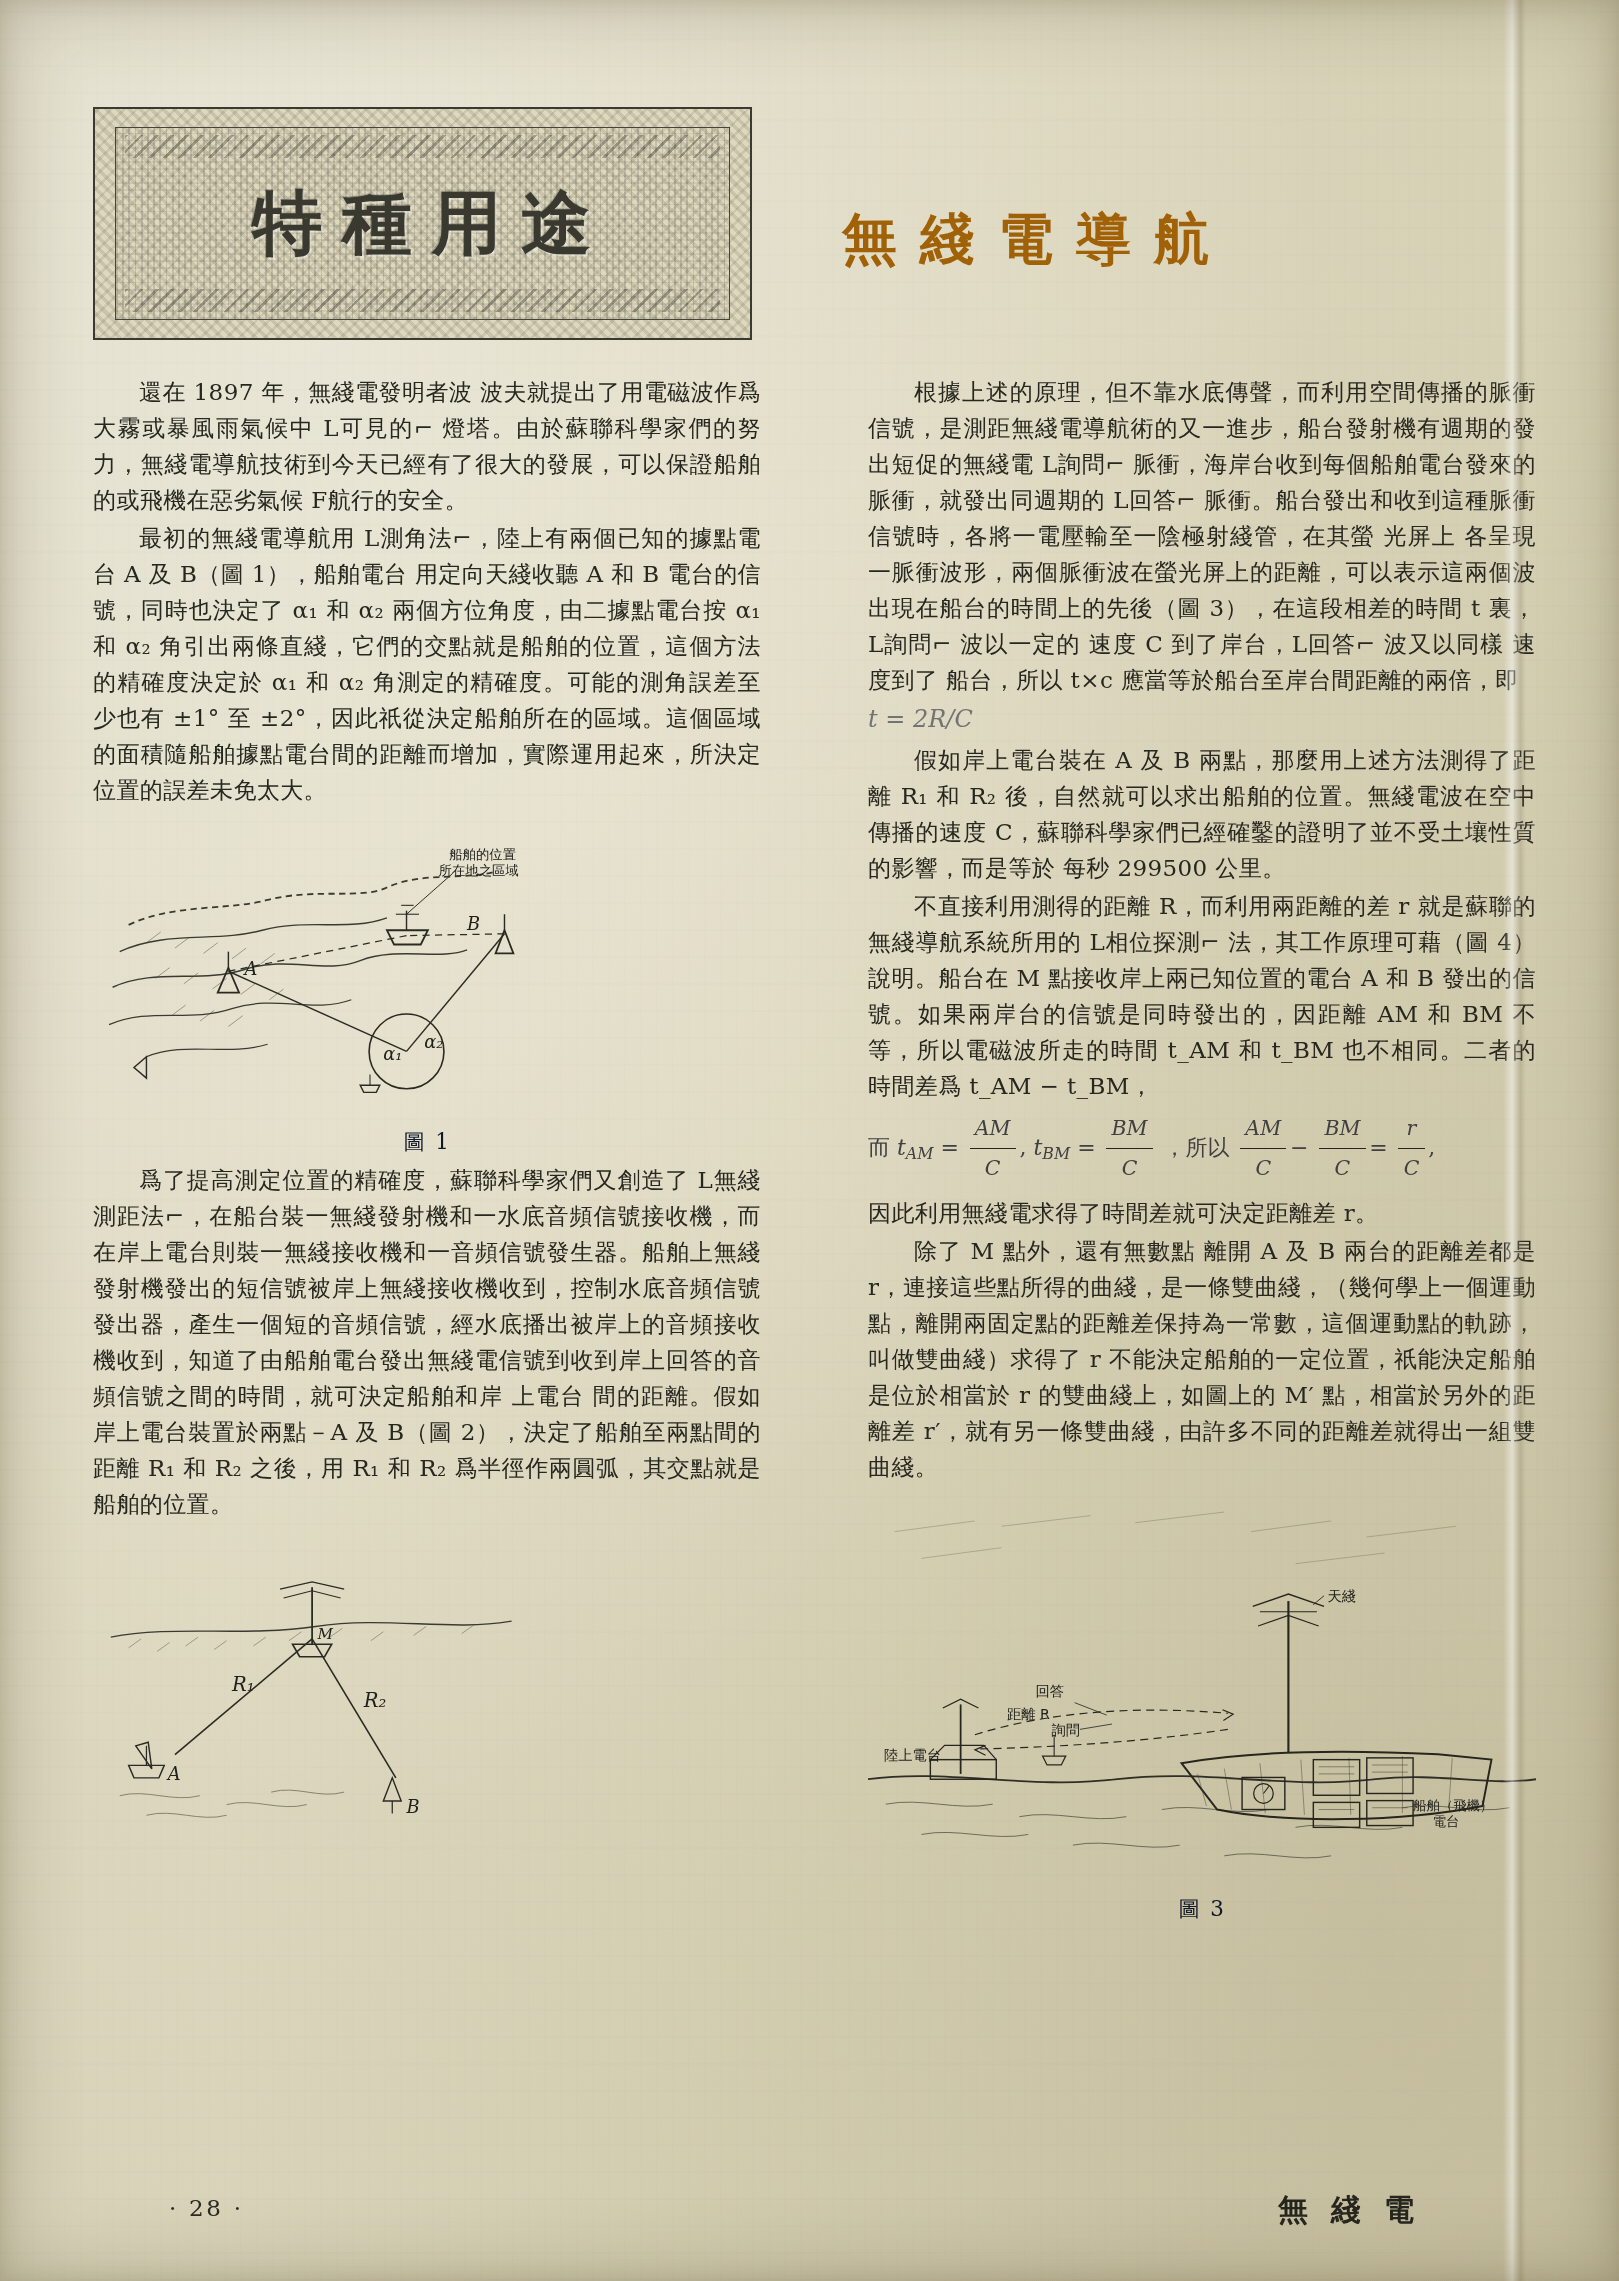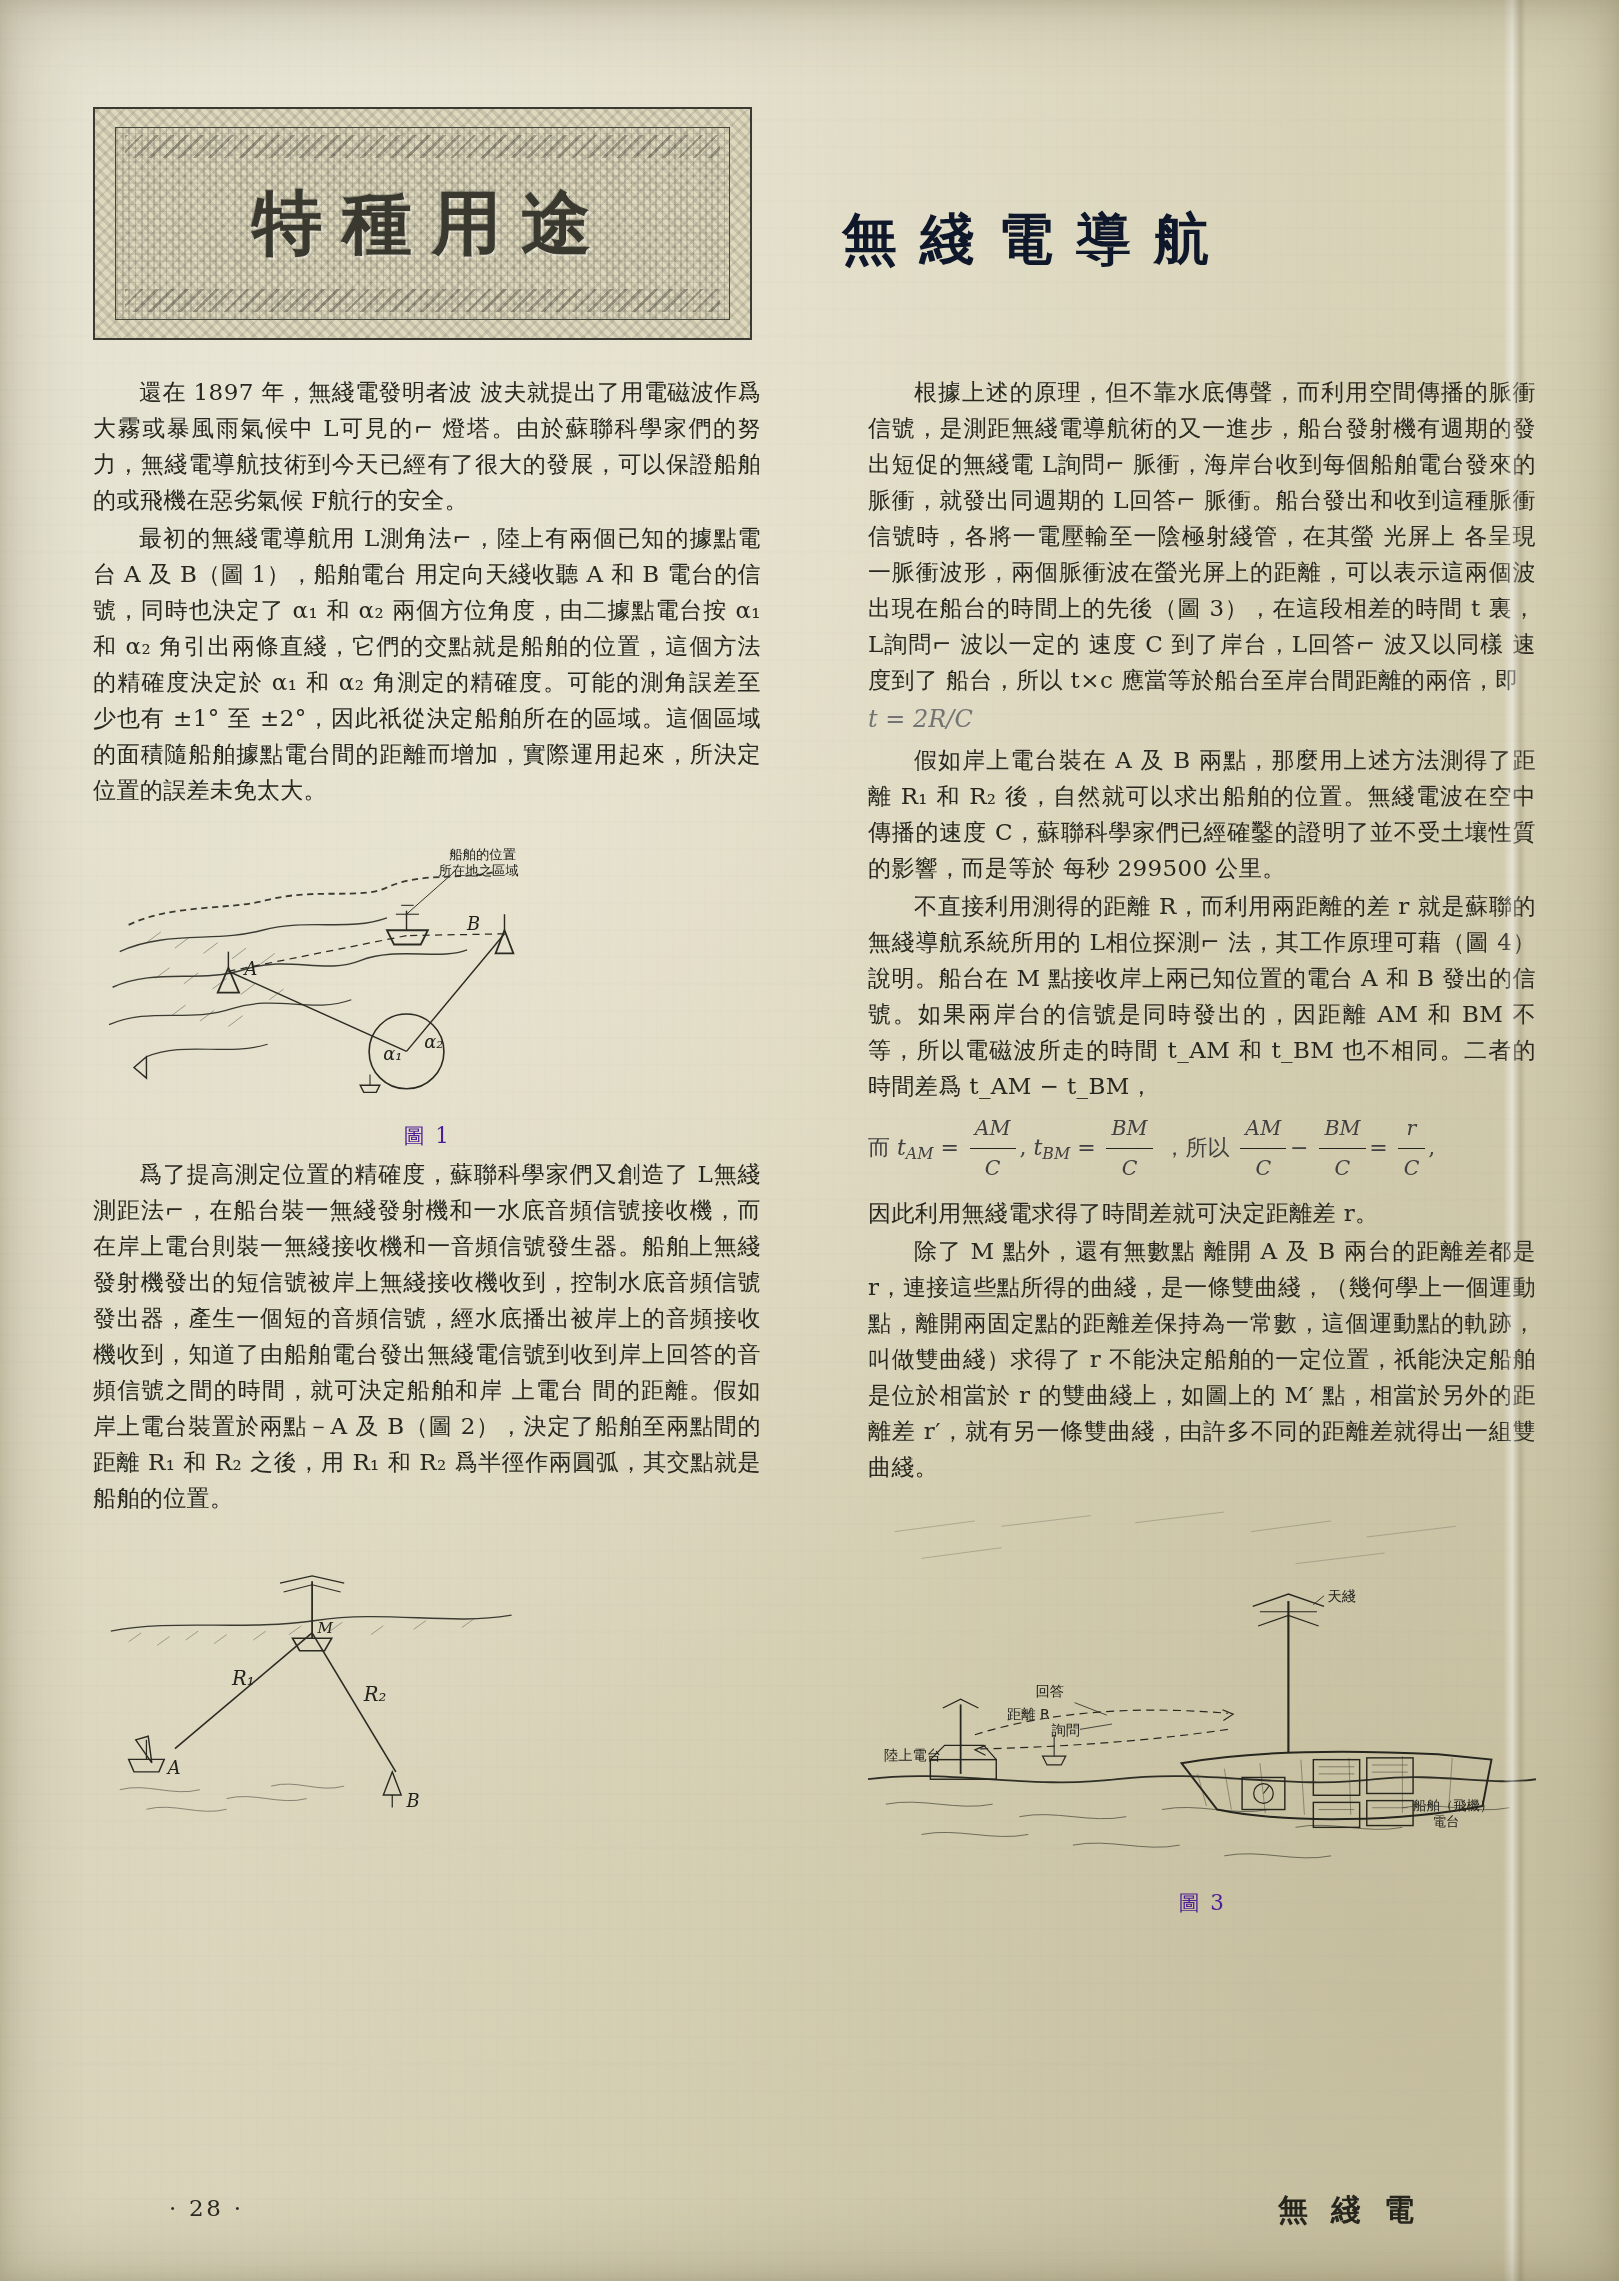--- a/index.html
+++ b/index.html
@@ -105,21 +105,21 @@
     padding-left: 18px;
   }
   .article-title {
     position: absolute;
     left: 749px;
     top: 96px;
     font-family: "DejaVu Serif", serif;
     font-weight: bold;
     font-size: 55px;
     letter-spacing: 23px;
-    color: #0f172a;
+    color: #a16207;
   }
 
   
   .cols {
     position: absolute;
     top: 267px;
     left: 0;
     width: 1444px;
   }
   .col {
@@ -172,22 +172,22 @@
   
   .figure {
     margin: 10.7px 0 5.3px 0;
     position: relative;
   }
   .fig-caption {
     font-family: "DejaVu Serif", serif;
     font-size: 21.4px;
     text-align: center;
     letter-spacing: 1.8px;
-    color: #4c1d95;
-    margin-top: 9px;
+    color: #0f172a;
+    margin-top: 15px;
   }
   .fig-caption.left-ish { text-align: left; padding-left: 151px; }
   svg { display: block; }
 
   
   .footer {
     position: absolute;
     left: 93px;
     right: 93px;
     bottom: 50px;

